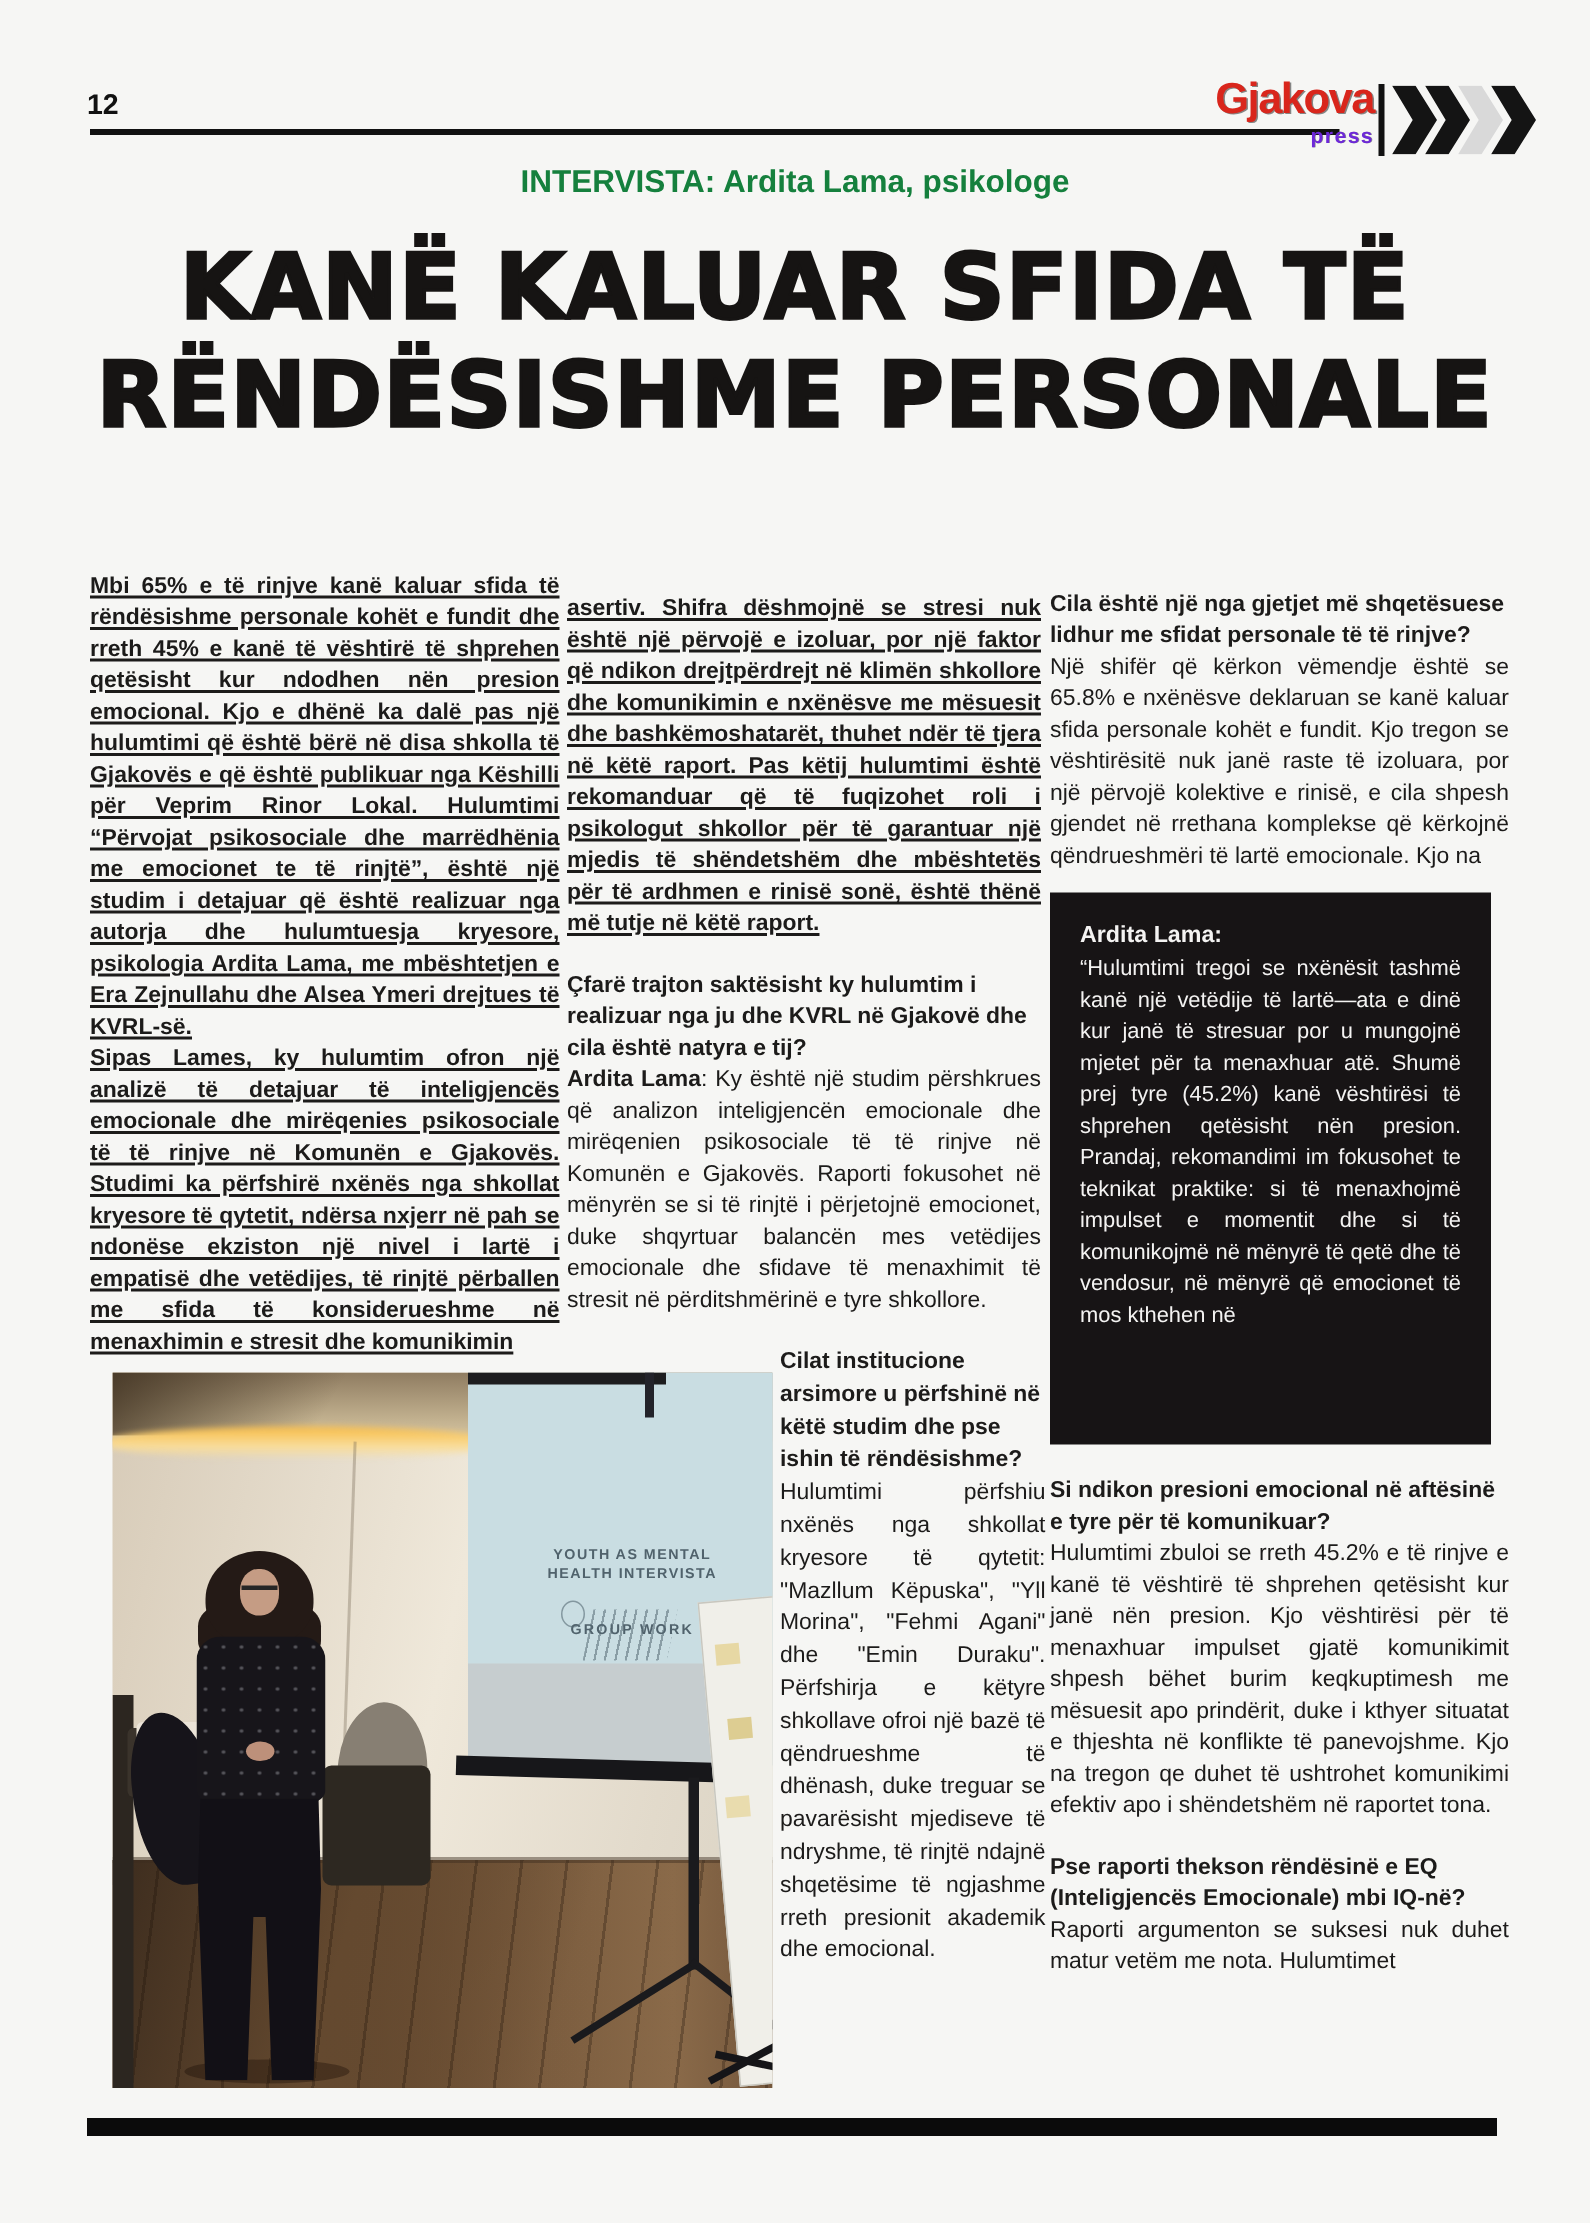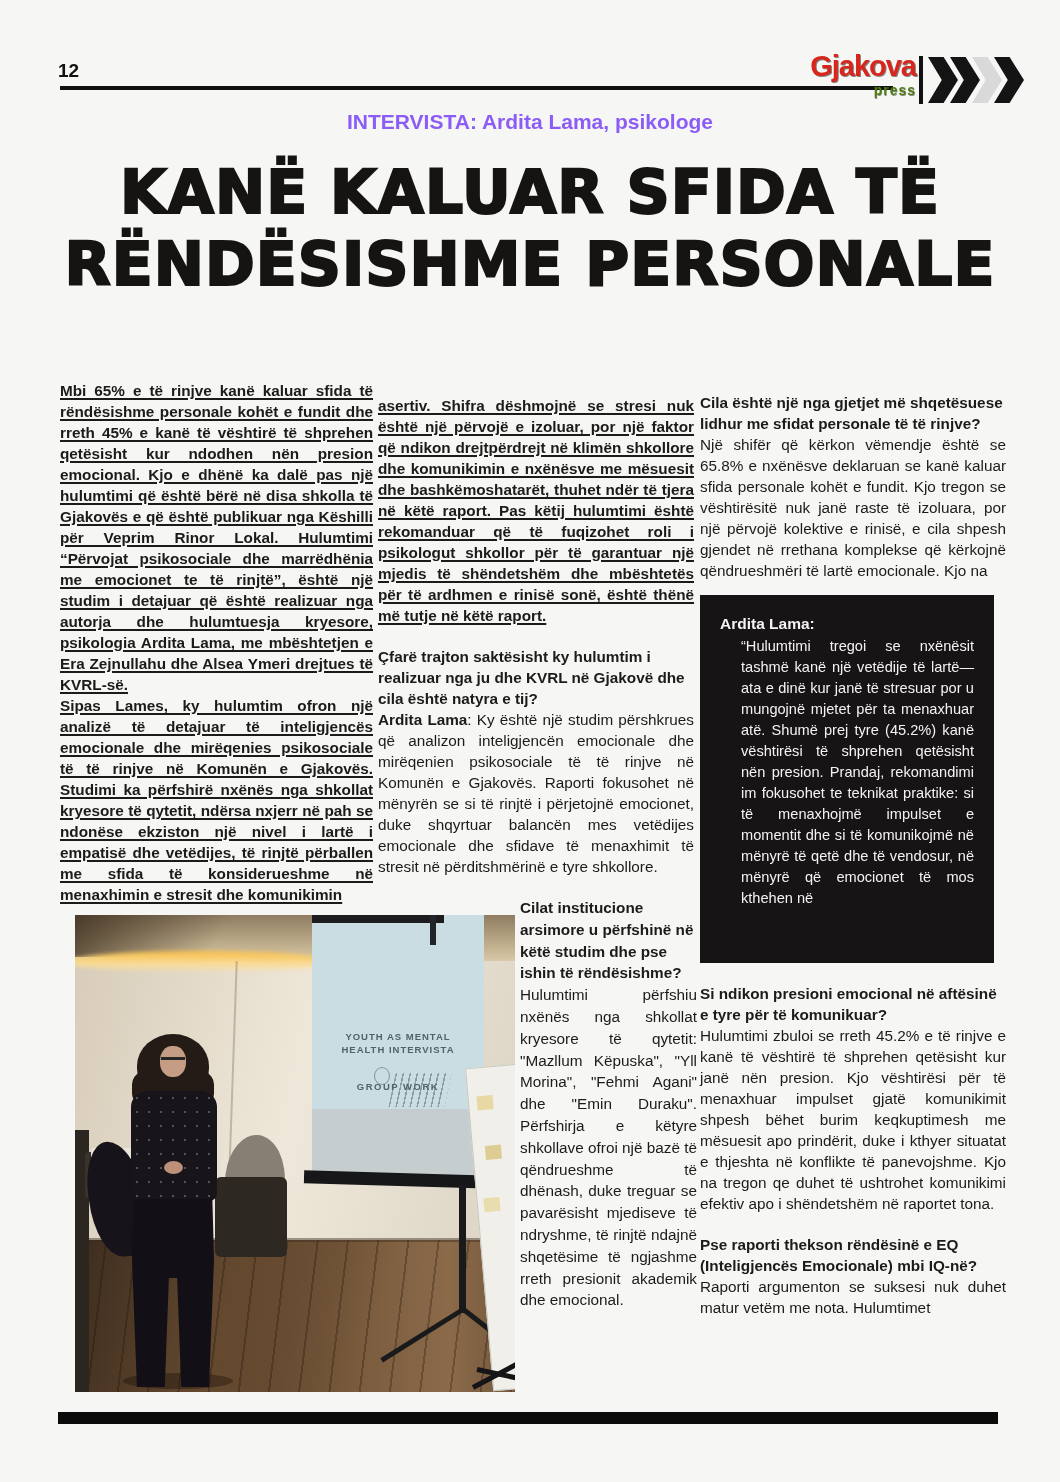--- a/index.html
+++ b/index.html
@@ -4,52 +4,52 @@
 <style>
   html,body{margin:0;padding:0;background:#e9e9e7;}
   .page{position:relative;width:1060px;height:1482px;background:#f6f6f4;margin:0 auto;
         font-family:"Liberation Sans",sans-serif;color:#1c1b1a;overflow:hidden;}
   
   .page-number{position:absolute;left:58px;top:60px;font-size:19px;font-weight:700;color:#111;}
   .header-rule{position:absolute;left:60px;top:86px;width:833px;height:4px;background:#111;}
   .logo{position:absolute;left:760px;top:52px;width:156px;text-align:right;line-height:1;}
   .logo-name{font-size:29px;font-weight:700;color:#d9261c;letter-spacing:-1px;
              text-shadow:1px 1px 0 rgba(40,40,40,.55);}
-  .logo-sub{font-size:14px;font-weight:700;color:#4d7c0f;margin-top:2px;letter-spacing:1px;
+  .logo-sub{font-size:14px;font-weight:700;color:#6d28d9;margin-top:2px;letter-spacing:1px;
             text-shadow:0.5px 0.5px 0 rgba(40,40,40,.5);}
   .logo-divider{position:absolute;left:919px;top:56px;width:4px;height:48px;background:#111;}
   .chevrons{position:absolute;left:928px;top:57px;height:46px;display:flex;}
   .chev{width:30px;height:46px;margin-right:-8px;
         clip-path:polygon(0 0,52% 0,100% 50%,52% 100%,0 100%,46% 50%);}
   .chev.c1,.chev.c2,.chev.c4{background:#141414;}
   .chev.c3{background:#d9d9d9;}
   
   .kicker{position:absolute;left:0;top:110px;width:1060px;text-align:center;
-          font-size:21px;font-weight:700;color:#8b5cf6;}
+          font-size:21px;font-weight:700;color:#15803d;}
   .title{position:absolute;left:28px;top:156px;width:1004px;margin:0;text-align:center;
          font-family:"DejaVu Sans","Liberation Sans",sans-serif;font-weight:700;
          font-size:60px;line-height:72px;color:#161413;letter-spacing:1px;
          -webkit-text-stroke:2.2px #161413;}
   .tline{display:block;}
   
   .col{position:absolute;font-size:15.3px;line-height:21px;text-align:justify;}
   .col p{margin:0;}
   .col1{left:60px;top:380px;width:313px;}
   .col2{left:378px;top:368px;width:316px;margin-top:27px;}
   .col2n{left:520px;top:897px;width:177px;line-height:21.8px;}
   .col3{left:700px;top:392px;width:306px;}
   .intro{font-weight:700;text-decoration:underline;text-decoration-thickness:1.6px;
          text-underline-offset:2px;}
   .q{font-weight:700;margin-top:20px !important;text-align:left;}
   .speaker{font-weight:700;}
   
   .quote-box{box-sizing:border-box;width:294px;min-height:368px;margin-top:14px;
              background:#171415;color:#f4f3f2;padding:18px 20px;}
   .quote-box .speaker{display:block;font-size:15.5px;margin-bottom:2px;}
-  .quote-text{font-size:14.6px;line-height:21px;text-align:justify;font-weight:500;margin-left:21px;}
+  .quote-text{font-size:14.6px;line-height:21px;text-align:justify;font-weight:500;}
   
   .photo{position:absolute;left:75px;top:915px;width:440px;height:477px;overflow:hidden;
          background:linear-gradient(103deg,#d7cbb8 0%,#efe8da 48%,#e2dacb 78%,#d9d2c3 100%);}
   .ph-ceiling{position:absolute;left:0;top:0;width:100%;height:46px;
               background:linear-gradient(180deg,#8f7c61,#c3b290 70%,#d9c9a8);}
   .ph-ceiling-corner{position:absolute;left:0;top:0;width:200px;height:42px;
               background:linear-gradient(120deg,rgba(62,48,32,.85),rgba(62,48,32,0) 70%);}
   .ph-glow{position:absolute;left:-8px;top:36px;width:268px;height:22px;border-radius:50%;
            background:linear-gradient(180deg,#f7bb45,#f9dd9a 60%,rgba(249,221,154,0));
            filter:blur(2px);}
@@ -63,21 +63,21 @@
   .ph-floor-edge{position:absolute;left:0;top:323px;width:100%;height:4px;
         background:rgba(60,45,30,.45);}
   .ph-darkstrip{position:absolute;left:0;top:215px;width:14px;height:262px;background:#2c2620;}
   .ph-table{position:absolute;left:16px;top:233px;width:70px;height:46px;background:#ebe4d8;
         border-radius:4px;box-shadow:-6px 4px 0 #3a332b;}
   .ph-coat{position:absolute;left:150px;top:220px;width:60px;height:92px;background:#877f73;
         border-radius:46% 54% 42% 44%;transform:rotate(7deg);}
   .ph-chair{position:absolute;left:140px;top:262px;width:72px;height:80px;background:#2d2821;
         border-radius:6px;}
   
-  .ph-screen{position:absolute;left:237px;top:0;width:172px;height:262px;background:#c6cdcf;}
+  .ph-screen{position:absolute;left:237px;top:0;width:172px;height:262px;background:#c6cdcf;padding-left:47px;}
   .ph-slide{position:absolute;left:0;top:0;width:100%;height:194px;background:#c9dde2;
         text-align:center;color:#50626c;font-weight:700;}
   .slide-t1{position:absolute;left:0;top:116px;width:100%;font-size:9.5px;letter-spacing:1px;}
   .slide-t2{position:absolute;left:0;top:129px;width:100%;font-size:9.5px;letter-spacing:1px;}
   .slide-t3{position:absolute;left:0;top:166px;width:100%;font-size:9.5px;letter-spacing:1.5px;}
   .slide-scribble{position:absolute;left:80px;top:158px;width:56px;height:34px;
         background:repeating-linear-gradient(90deg,rgba(85,105,115,.55) 0 1.5px,rgba(0,0,0,0) 1.5px 7px);
         transform:skewX(-12deg);}
   .slide-circle{position:absolute;left:62px;top:152px;width:14px;height:16px;border:1.5px solid rgba(85,105,115,.6);
         border-radius:50%;}

